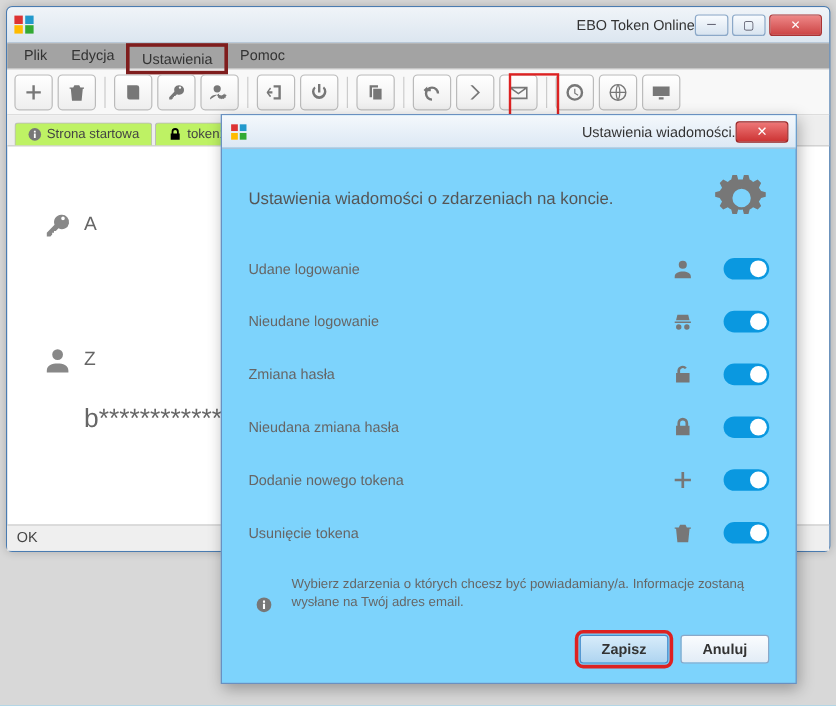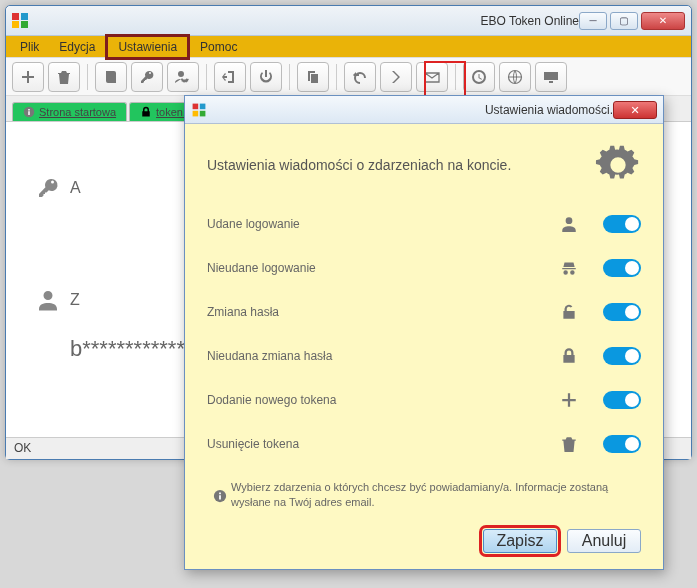--- a/index.html
+++ b/index.html
@@ -8,62 +8,62 @@
 .main-window { position: absolute; left: 5px; top: 5px; width: 687px; height: 455px; background: #fff; border: 1px solid #4a7bb0; border-radius: 5px; box-shadow: 0 0 8px rgba(0,0,0,0.2); }
 .titlebar { height: 30px; background: linear-gradient(#f0f4f8,#dce6f0); display: flex; align-items: center; padding: 0 6px; border-radius: 5px 5px 0 0; border-bottom: 1px solid #b8c8d8; }
 .app-icon { width: 16px; height: 16px; margin-right: 6px; display: grid; grid-template: 1fr 1fr / 1fr 1fr; gap: 1px; }
 .app-icon span { width: 7px; height: 7px; }
 .app-icon span:nth-child(1){background:#d33;} .app-icon span:nth-child(2){background:#29c;} .app-icon span:nth-child(3){background:#fb0;} .app-icon span:nth-child(4){background:#3a3;}
 .title-text { font-size: 12px; color: #333; flex: 1; text-align: right; }
 .win-btns { display: flex; gap: 3px; }
 .win-btn { width: 28px; height: 18px; background: linear-gradient(#f8fbfe,#d8e4f0); border: 1px solid #8ba8c8; border-radius: 3px; display: flex; align-items: center; justify-content: center; font-size: 10px; color: #445; cursor: pointer; }
 .win-btn.close { background: linear-gradient(#e88,#c44); color: #fff; border-color: #a33; width: 44px; }
 
-.menubar { height: 22px; background: #eab308; padding: 0 4px; display: flex; align-items: center; border-bottom: 1px solid #ddd; }
+.menubar { height: 22px; background: #a3a3a3; padding: 0 4px; display: flex; align-items: flex-start; border-bottom: 1px solid #ddd; }
 .menu-item { padding: 3px 10px; font-size: 12px; color: #333; cursor: pointer; }
 .menu-item.hilite { border: 3px solid #7f1d1d; }
 
 .toolbar { height: 38px; background: #f8f8f8; border-bottom: 1px solid #ddd; display: flex; align-items: center; padding: 0 6px; gap: 4px; }
 .tool-btn { width: 32px; height: 30px; background: linear-gradient(#fff,#eee); border: 1px solid #bbb; border-radius: 4px; display: flex; align-items: center; justify-content: center; color: #666; cursor: pointer; }
 .tool-sep { width: 1px; height: 26px; background: #ccc; margin: 0 3px; }
 .tool-btn svg { width: 16px; height: 16px; fill: #777; }
 .hilite-box { position: absolute; border: 2px solid #d22; pointer-events: none; }
 
 .tabbar { height: 26px; background: #eee; border-bottom: 1px solid #ccc; display: flex; align-items: flex-end; padding: 0 6px; gap: 2px; }
-.doc-tab { background: #22c55e; border: 1px solid #bbb; border-bottom: none; border-radius: 3px 3px 0 0; padding: 3px 10px; font-size: 11px; color: #444; display: flex; align-items: center; gap: 4px; text-decoration: underline; }
+.doc-tab { background: #bef264; border: 1px solid #bbb; border-bottom: none; border-radius: 3px 3px 0 0; padding: 3px 10px; font-size: 11px; color: #444; display: flex; align-items: center; gap: 4px; }
 
 .content { padding: 30px 30px; color: #666; }
 .content .row { display: flex; align-items: center; gap: 10px; margin: 24px 0; }
 .content svg { width: 24px; height: 24px; fill: #888; }
 .big-text { font-size: 22px; color: #666; }
 
 .statusbar { position: absolute; left: 0; right: 0; bottom: 0; height: 22px; background: #efefef; border-top: 1px solid #ccc; font-size: 12px; color: #444; padding: 3px 8px; }
 
 
-.dialog { position: absolute; left: 184px; top: 95px; width: 480px; height: 475px; background: #fef9c3; border: 1px solid #6a90c0; box-shadow: 2px 4px 12px rgba(0,0,0,0.3); }
+.dialog { position: absolute; left: 184px; top: 95px; width: 480px; height: 475px; background: #7dd3fc; border: 1px solid #6a90c0; box-shadow: 2px 4px 12px rgba(0,0,0,0.3); }
 .dlg-title { height: 28px; background: linear-gradient(#f4f8fc,#dce8f4); border-bottom: 1px solid #b0c0d4; display: flex; align-items: center; padding: 0 6px; }
 .dlg-title .title-text { font-size: 12px; color: #333; flex: 1; }
 .dlg-close { width: 44px; height: 18px; background: linear-gradient(#e77,#c33); border: 1px solid #922; border-radius: 3px; color: #fff; text-align: center; font-size: 11px; cursor: pointer; line-height: 16px; }
 
 .dlg-heading { display: flex; align-items: center; padding: 18px 22px 10px; gap: 24px; }
 .dlg-heading .htxt { font-size: 14px; color: #555; flex: 1; }
 .gears { fill: #777; width: 46px; height: 46px; }
 .dlg-body { padding: 4px 22px; }
 .opt-row { display: flex; align-items: center; height: 44px; }
 .opt-label { flex: 1; font-size: 12px; color: #666; }
 .opt-icon { width: 24px; display: flex; justify-content: center; margin-right: 22px; }
 .opt-icon svg { width: 18px; height: 18px; fill: #777; }
 .toggle { width: 38px; height: 18px; background: #0a98e0; border-radius: 9px; position: relative; cursor: pointer; }
 .toggle::after { content: ""; position: absolute; right: 2px; top: 2px; width: 14px; height: 14px; background: #fff; border-radius: 50%; }
 
-.dlg-info { display: flex; gap: 4px; padding: 10px 28px 4px; font-size: 11px; color: #666; line-height: 1.4; align-items: center; }
+.dlg-info { display: flex; gap: 16px; padding: 10px 28px 4px; font-size: 11px; color: #666; line-height: 1.4; align-items: flex-end; }
 .dlg-info svg { width: 14px; height: 14px; fill: #777; flex-shrink: 0; margin-top: 2px; }
 
 .dlg-footer { display: flex; gap: 10px; justify-content: flex-end; padding: 14px 22px 0; }
-.btn { min-width: 74px; height: 24px; background: linear-gradient(#fafcfe,#e2ecf6); border: 1px solid #8aa8c8; border-radius: 3px; font-size: 16px; color: #333; cursor: pointer; }
+.btn { min-width: 74px; height: 24px; background: linear-gradient(#fafcfe,#e2ecf6); border: 1px solid #8aa8c8; border-radius: 3px; font-size: 12px; color: #333; cursor: pointer; font-weight: bold; }
 .btn.primary-hilite { outline: 3px solid #d22; outline-offset: 1px; background: linear-gradient(#d8ecfa,#aed4f0); border-color:#4a8ac8; }
 
 </style>
 </head>
 <body>
 
 <svg width="0" height="0" style="position:absolute">
   <symbol id="i-plus" viewBox="0 0 16 16">
       <path d="M7 2h2v5h5v2H9v5H7V9H2V7h5z"></path>
     </symbol>

